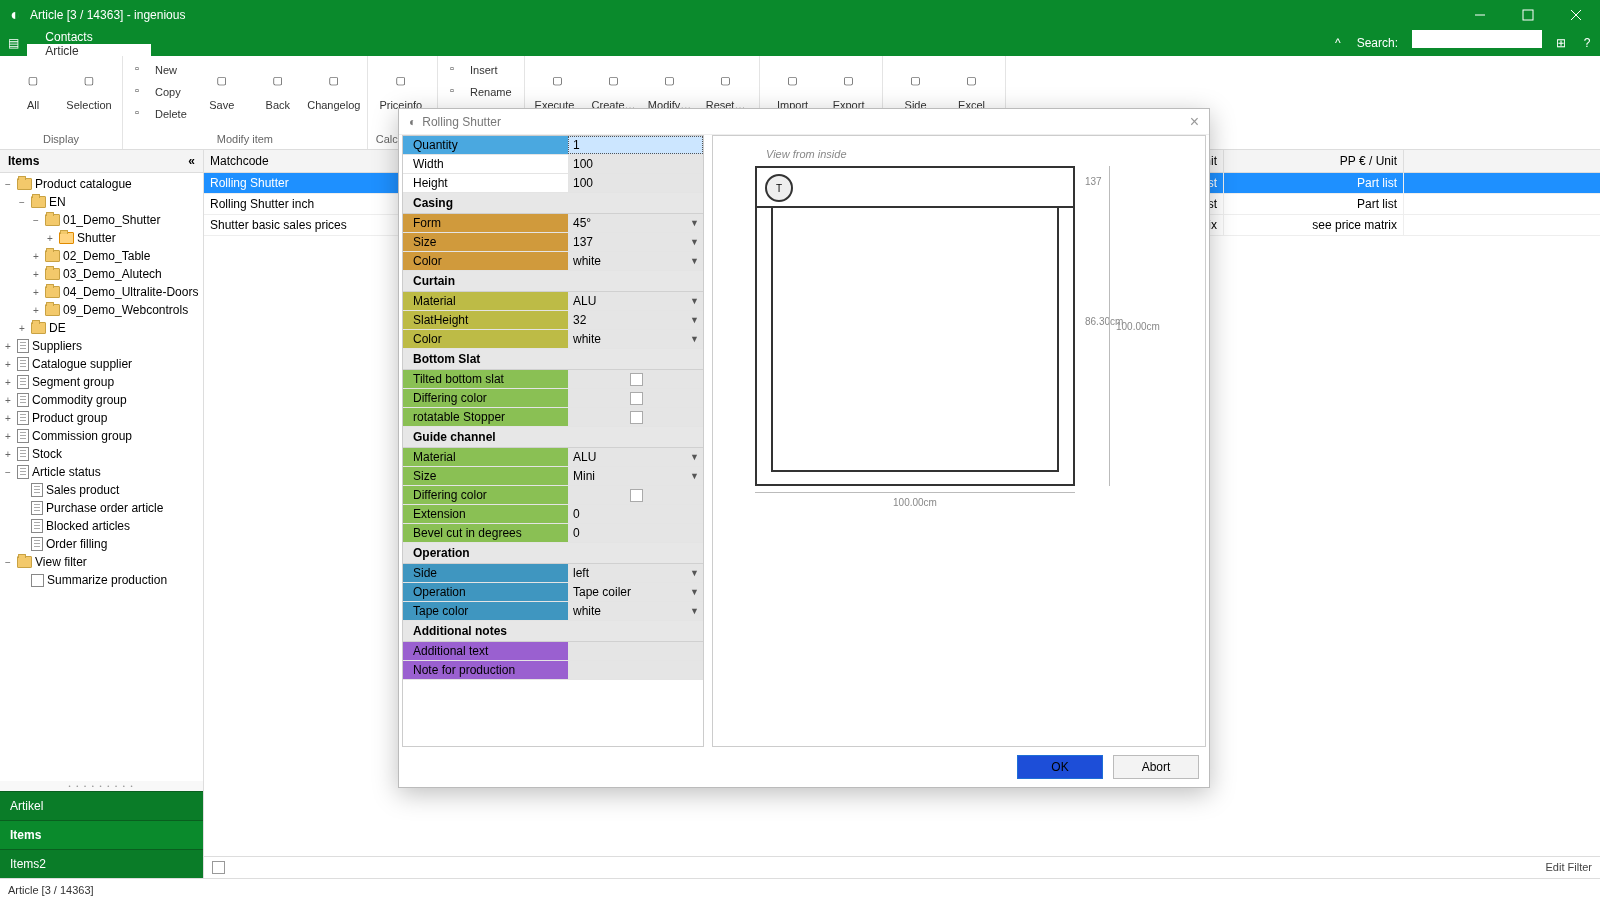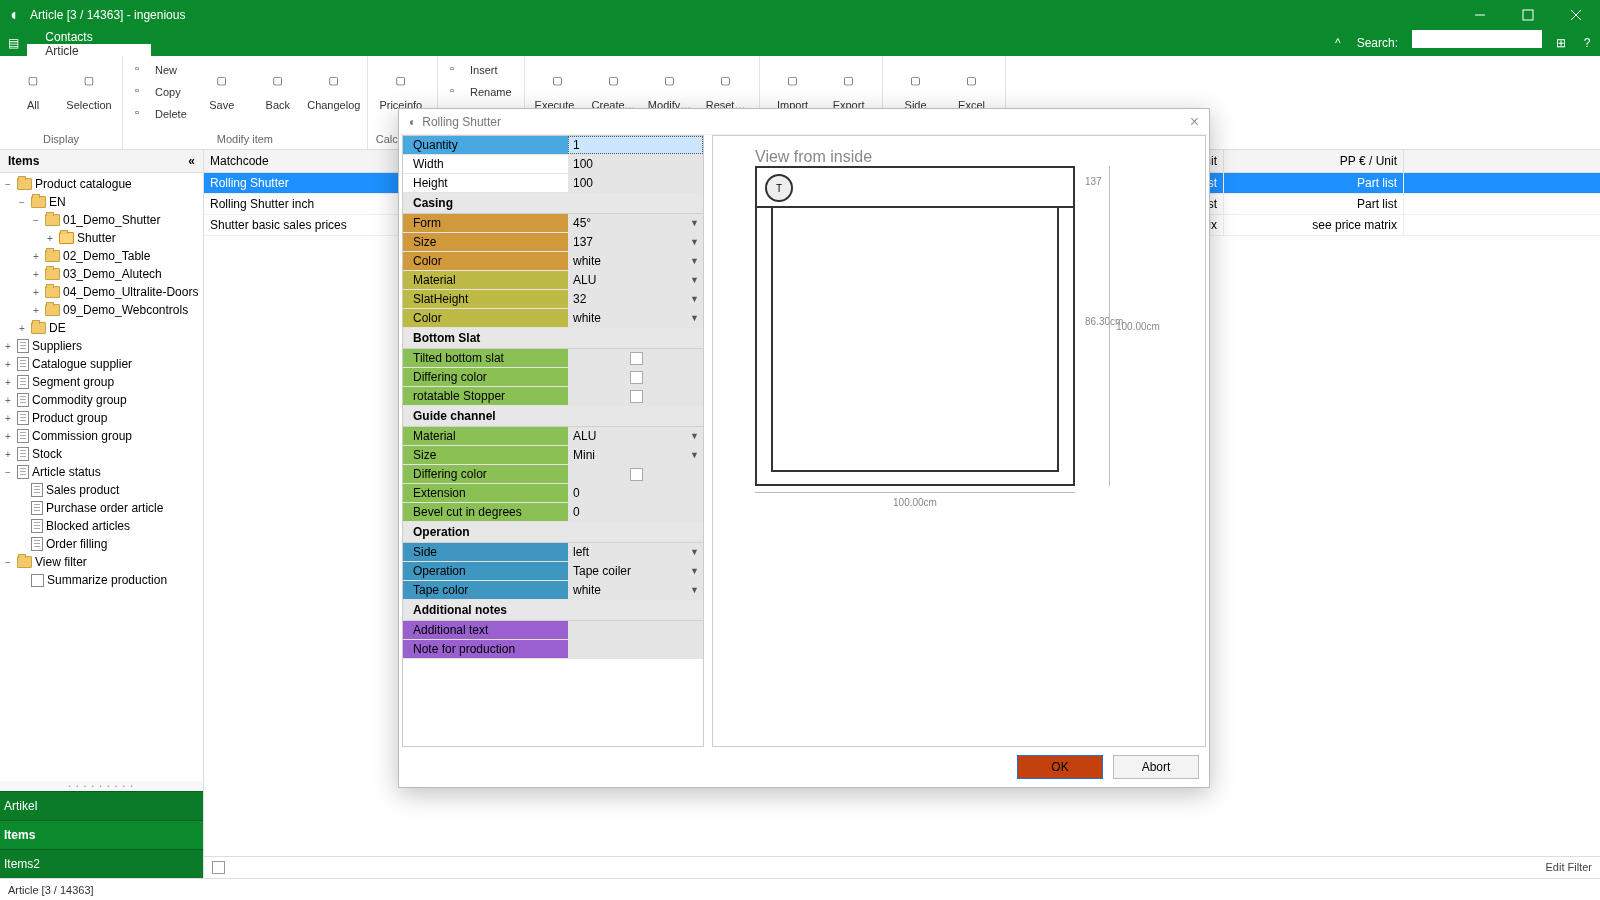--- a/index.html
+++ b/index.html
@@ -39,21 +39,21 @@
 .leftpanel .hdr { background: #f4f4f4; border-bottom: 1px solid #ddd; font-size: 12px; font-weight: bold; padding: 4px 8px; display: flex; justify-content: space-between; }
 .tree { flex: 1; overflow: auto; font-size: 12px; padding: 2px 0; }
 .tree .node { display: flex; align-items: center; padding: 2px 4px; gap: 3px; cursor: pointer; white-space: nowrap; }
 .tree .node .tw { width: 12px; text-align: center; color: #666; font-size: 10px; }
 .tree .indent0 { padding-left: 2px; }
 .tree .indent1 { padding-left: 16px; }
 .tree .indent2 { padding-left: 30px; }
 .tree .indent3 { padding-left: 44px; }
 .drag-handle { text-align: center; color: #999; font-size: 6px; letter-spacing: 2px; padding: 2px 0; background: #f8f8f8; }
 .bottom-tabs { }
-.bottom-tabs .btab { padding: 7px 4px; font-size: 12px; color: #fff; background: #0a7c28; border-top: 1px solid #095f1f; cursor: pointer; }
+.bottom-tabs .btab { padding: 7px 10px; font-size: 12px; color: #fff; background: #0a7c28; border-top: 1px solid #095f1f; cursor: pointer; }
 .bottom-tabs .btab.active { background: #0a8a2c; font-weight: bold; }
 
 
 .main { flex: 1; display: flex; flex-direction: column; }
 .listhdr { display: flex; background: #f4f4f4; border-bottom: 1px solid #ddd; font-size: 12px; }
 .listhdr .col { padding: 4px 6px; border-right: 1px solid #ddd; }
 .listbody { flex: 1; font-size: 12px; }
 .listbody .row { display: flex; border-bottom: 1px solid #eee; }
 .listbody .row .cell { padding: 3px 6px; border-right: 1px solid #eee; overflow: hidden; }
 .listbody .row.selected { background: #1e90ff; color: #fff; }
@@ -65,41 +65,41 @@
 
 
 .modal-overlay { position: absolute; top: 108px; left: 398px; width: 812px; height: 680px; background: #fff; border: 1px solid #bbb; box-shadow: 0 6px 24px rgba(0,0,0,0.25); display: flex; flex-direction: column; font-size: 12px; }
 .modal-title { height: 26px; display: flex; align-items: center; padding: 0 10px; color: #777; border-bottom: 1px solid #eee; }
 .modal-title .close { margin-left: auto; cursor: pointer; color: #999; font-size: 16px; }
 .modal-body { flex: 1; display: flex; padding: 0; gap: 8px; }
 .modal-left { width: 302px; border: 1px solid #ccc; margin: 0 0 0 3px; overflow: auto; }
 .modal-right { flex: 1; border: 1px solid #ccc; margin: 0 3px 0 0; position: relative; }
 .modal-footer { padding: 8px 10px; display: flex; justify-content: flex-end; gap: 10px; }
 .modal-footer .btn { width: 86px; height: 24px; border: 1px solid #bbb; background: #f3f3f3; cursor: pointer; font-size: 12px; }
-.modal-footer .btn.primary { border: 1px solid #1e6fd6; background: #c2410c; }
+.modal-footer .btn.primary { border: 1px solid #1e6fd6; background: #1d4ed8; }
 
 
 .pg { width: 100%; }
 .pg .sect { background: #e7e7e7; font-weight: bold; padding: 3px 10px; border-bottom: 1px solid #d0d0d0; }
 .pg .prow { display: flex; border-bottom: 1px solid #e4e4e4; height: 19px; }
 .pg .plabel { width: 165px; padding: 2px 10px; }
 .pg .pval { flex: 1; display: flex; align-items: center; padding: 0 4px; border-left: 1px solid #e4e4e4; background: #e5e5e5; }
 .pg .pval .dd { margin-left: auto; color: #555; font-size: 9px; }
 .pg .pval input { width: 100%; border: none; outline: none; font-size: 12px; background: transparent; }
 .pg .pval .chk { width: 13px; height: 13px; border: 1px solid #aaa; background: #fff; margin: 0 auto; }
 .pg .c-blue { background: #4aa8e0; color: #000; }
 .pg .c-orange { background: #d09a3c; }
 .pg .c-olive { background: #bdbb46; }
 .pg .c-green { background: #8ac054; }
 .pg .c-teal { background: #3f96c0; color: #000; }
 .pg .c-purple { background: #9a60d0; color: #000; }
 .pg .pval.active { background: #cce6ff; border: 1px dotted #555; }
 
 
-.drawing-label { position: absolute; top: 12px; left: 42px; color: #888; font-size: 16px; }
+.drawing-label { position: absolute; top: 12px; left: 53px; color: #888; font-size: 11px; font-style: italic; }
 .drawing { position: absolute; top: 30px; left: 42px; width: 320px; height: 320px; border: 2px solid #333; }
 .drawing .casing { position: absolute; top: 0; left: 0; right: 0; height: 40px; border-bottom: 2px solid #333; }
 .drawing .circle { position: absolute; top: 6px; left: 8px; width: 28px; height: 28px; border: 2px solid #333; border-radius: 50%; display: flex; align-items: center; justify-content: center; font-size: 10px; background: #eee; }
 .drawing .rail-l { position: absolute; top: 40px; bottom: 12px; left: 14px; width: 2px; background: #333; }
 .drawing .rail-r { position: absolute; top: 40px; bottom: 12px; right: 14px; width: 2px; background: #333; }
 .drawing .bottom-slat { position: absolute; bottom: 12px; left: 14px; right: 14px; height: 2px; background: #333; }
 .dim { position: absolute; color: #888; font-size: 10px; }
 .dim-w { top: 356px; left: 42px; width: 320px; text-align: center; border-top: 1px solid #bbb; padding-top: 4px; }
 .dim-h { top: 30px; left: 396px; height: 320px; display: flex; align-items: center; border-left: 1px solid #bbb; padding-left: 6px; }
 .dim-casing { top: 40px; left: 372px; }
@@ -480,20 +480,21 @@
               <span class="dd">▼</span>
             </div>
           </div>
           <div class="prow">
             <div class="plabel c-orange">Color</div>
             <div class="pval">
               <input value="white" style="">
               <span class="dd">▼</span>
             </div>
           </div>
+          <div class="sect">Curtain</div>
           <div class="prow">
             <div class="plabel c-olive">Material</div>
             <div class="pval">
               <input value="ALU" style="">
               <span class="dd">▼</span>
             </div>
           </div>
           <div class="prow">
             <div class="plabel c-olive">SlatHeight</div>
             <div class="pval">

